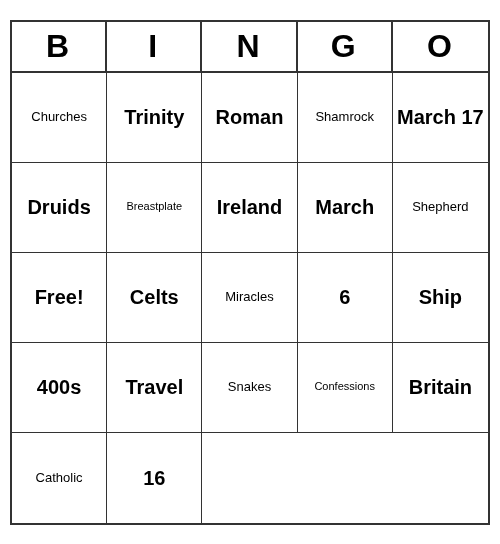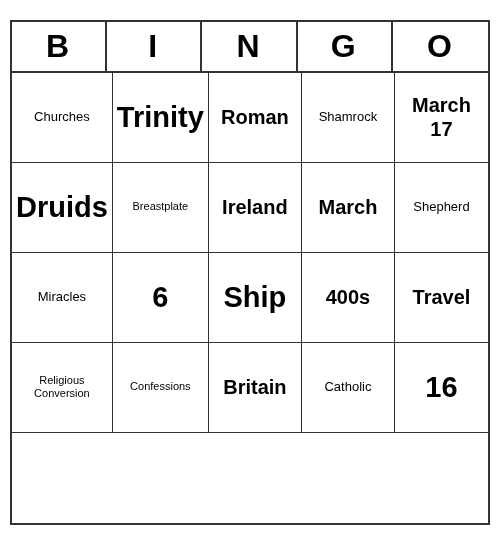--- a/index.html
+++ b/index.html
@@ -61,21 +61,21 @@
 
     .bingo-cell:nth-child(5n) {
       border-right: none;
     }
 
     .bingo-cell:nth-child(n+21) {
       border-bottom: none;
     }
 
     .bingo-cell.large {
-      font-size: 29px;
+      font-size: 20px;
       font-weight: bold;
     }
 
     .bingo-cell.medium {
       font-size: 20px;
       font-weight: bold;
     }
 
     .bingo-cell.small {
       font-size: 13px;
@@ -100,24 +100,26 @@
   <div class="bingo-cell small">Churches</div>
       <div class="bingo-cell large">Trinity</div>
       <div class="bingo-cell medium">Roman</div>
       <div class="bingo-cell small">Shamrock</div>
       <div class="bingo-cell medium">March 17</div>
       <div class="bingo-cell large">Druids</div>
       <div class="bingo-cell xsmall">Breastplate</div>
       <div class="bingo-cell medium">Ireland</div>
       <div class="bingo-cell medium">March</div>
       <div class="bingo-cell small">Shepherd</div>
+      <div class="bingo-cell large">Free!</div>
+      <div class="bingo-cell medium">Celts</div>
       <div class="bingo-cell small">Miracles</div>
       <div class="bingo-cell large">6</div>
       <div class="bingo-cell large">Ship</div>
       <div class="bingo-cell medium">400s</div>
       <div class="bingo-cell medium">Travel</div>
-      <div class="bingo-cell xsmall">Religious Conversion</div>
+      <div class="bingo-cell small">Snakes</div>
       <div class="bingo-cell xsmall">Confessions</div>
       <div class="bingo-cell medium">Britain</div>
       <div class="bingo-cell small">Catholic</div>
       <div class="bingo-cell large">16</div>
     </div>
 </div>
 
 </body></html>

